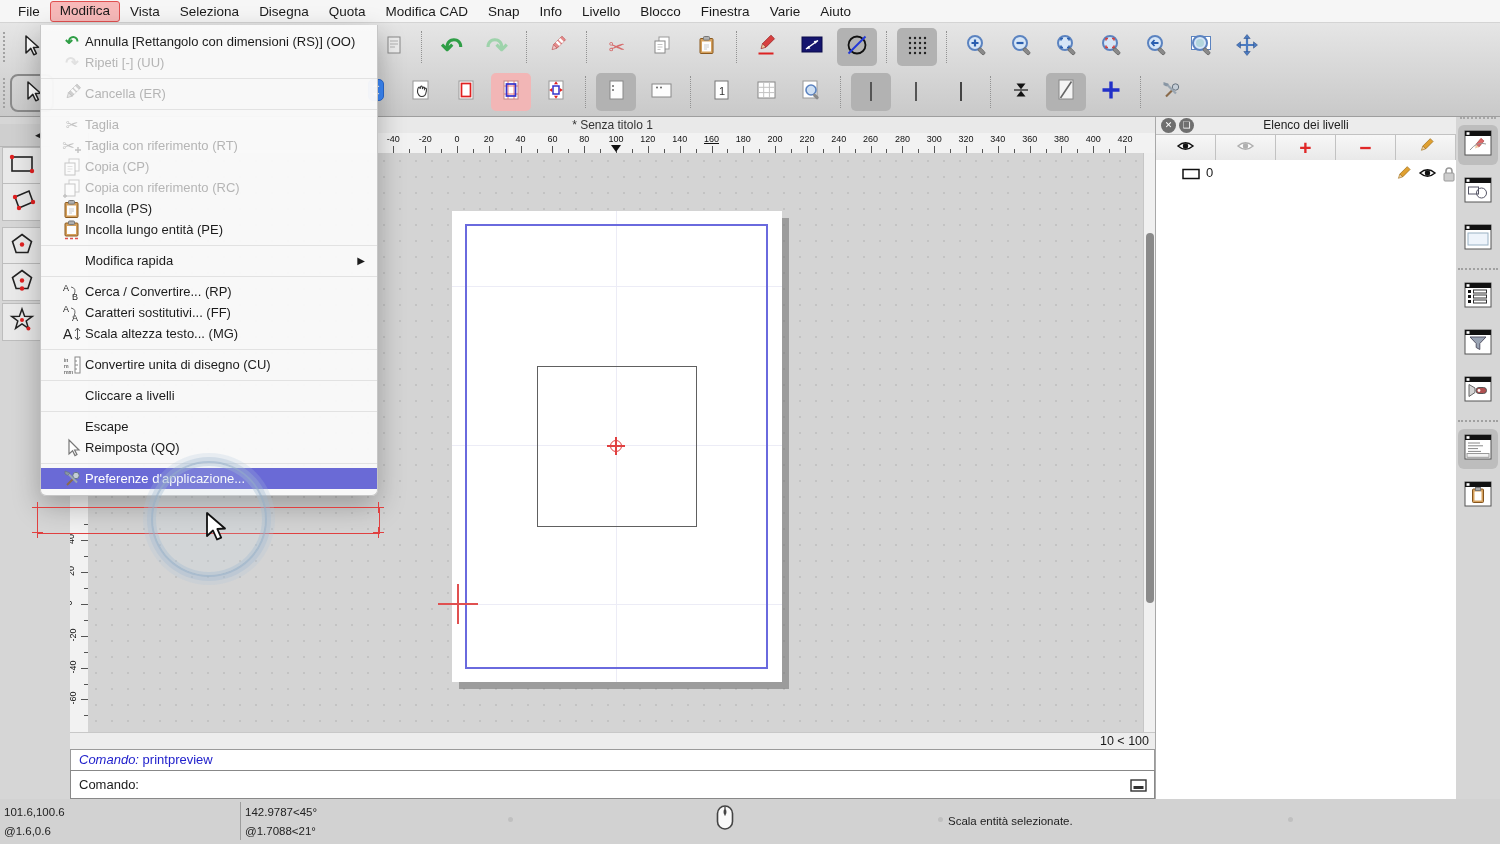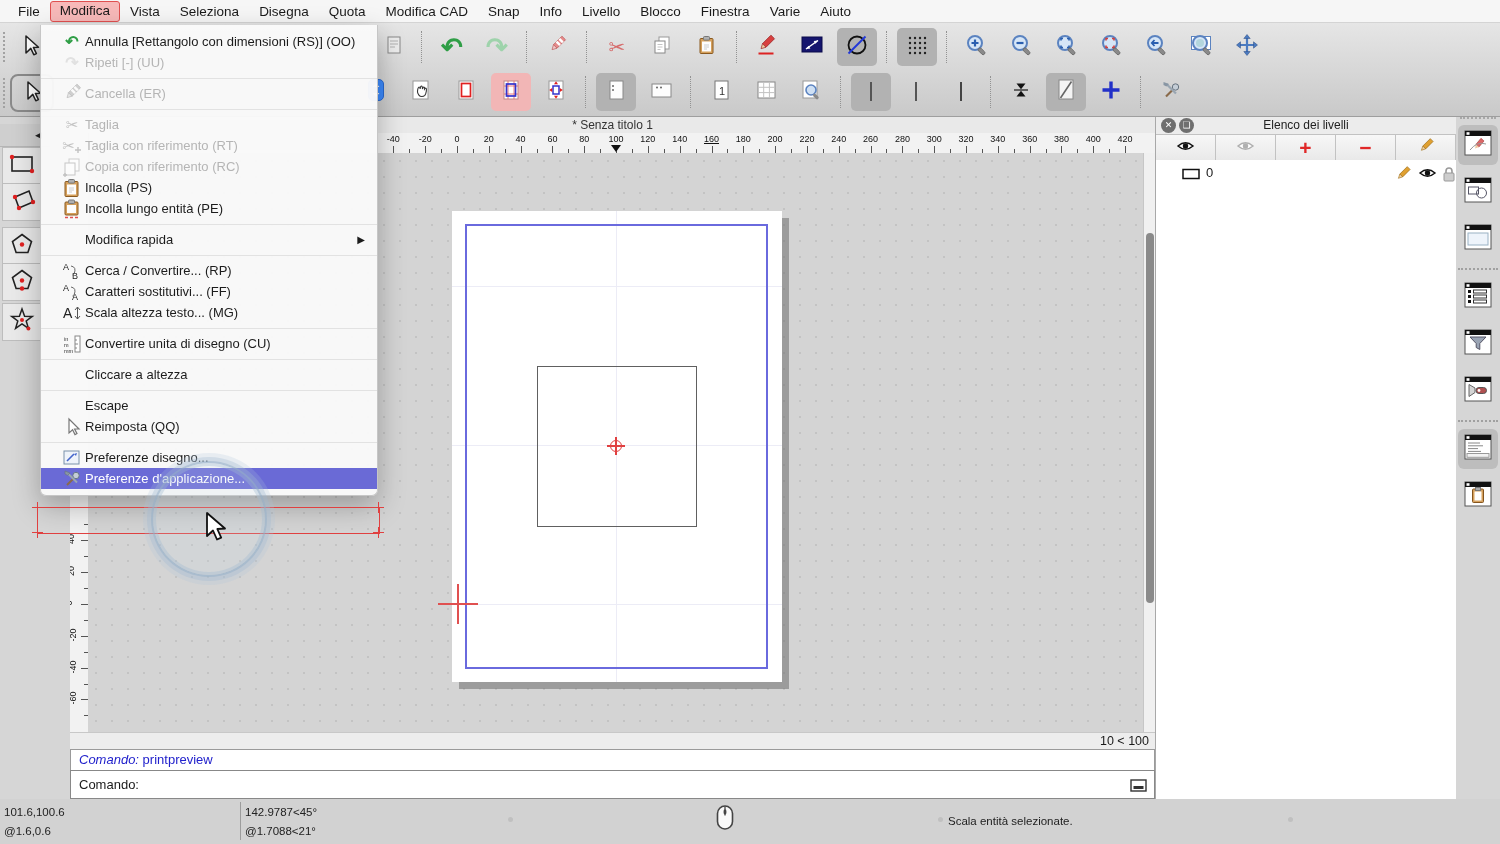--- a/index.html
+++ b/index.html
@@ -805,20 +805,30 @@
           <path d="M3 10 v6 M0 13 h6" stroke="#d66" stroke-width="1.4"></path>
         </svg>
       </span>
       <span class="lbl">Taglia con riferimento (RT)</span>
     </div>
     <div class="mitem disabled">
       <span class="ic">
         <svg width="20" height="20" viewBox="0 0 20 20">
           <rect x="7" y="2" width="10" height="12" fill="#fff" stroke="#999"></rect>
           <rect x="3" y="6" width="10" height="12" fill="#fff" stroke="#888"></rect>
+          <path d="M5.5 9.5h5M5.5 12h5M5.5 14.5h3" stroke="#c4c4c4"></path>
+        </svg>
+      </span>
+      <span class="lbl">Copia (CP)</span>
+    </div>
+    <div class="mitem disabled">
+      <span class="ic">
+        <svg width="20" height="20" viewBox="0 0 20 20">
+          <rect x="7" y="2" width="10" height="12" fill="#fff" stroke="#999"></rect>
+          <rect x="3" y="6" width="10" height="12" fill="#fff" stroke="#888"></rect>
           <path d="M3 16 v4 M1 18 h4" stroke="#d66" stroke-width="1.3"></path>
         </svg>
       </span>
       <span class="lbl">Copia con riferimento (RC)</span>
     </div>
     <div class="mitem">
       <span class="ic">
         <svg width="20" height="20" viewBox="0 0 20 20">
           <rect x="3" y="3.5" width="13" height="15" rx="1" fill="#d5a05c" stroke="#8a5a20"></rect>
           <rect x="5" y="6.5" width="9" height="10" fill="#fdfdfd"></rect>
@@ -887,46 +897,36 @@
           <text x="2" y="18.5" font-size="5.5" fill="#333" font-family="Liberation Sans,sans-serif">mm</text>
           <rect x="13" y="2" width="5" height="16" fill="#fff" stroke="#888"></rect>
           <path d="M13 6h2M13 10h3M13 14h2" stroke="#888"></path>
         </svg>
       </span>
       <span class="lbl">Convertire unita di disegno (CU)</span>
     </div>
     <div class="msep"></div>
     <div class="mitem">
       <span class="ic"></span>
-      <span class="lbl">Cliccare a altezza</span>
+      <span class="lbl">Cliccare a livelli</span>
     </div>
     <div class="msep"></div>
     <div class="mitem">
       <span class="ic"></span>
       <span class="lbl">Escape</span>
     </div>
     <div class="mitem">
       <span class="ic">
         <svg width="20" height="20" viewBox="0 0 20 20">
           <path d="M7 2 L7 16 L10.6 12.8 L13 17.6 L15 16.6 L12.6 12 L17 12 Z" fill="#fff" stroke="#777" stroke-width="1.2"></path>
         </svg>
       </span>
       <span class="lbl">Reimposta (QQ)</span>
     </div>
     <div class="msep"></div>
-    <div class="mitem">
-      <span class="ic">
-        <svg width="20" height="20" viewBox="0 0 20 20">
-          <rect x="2" y="3" width="15" height="13" fill="#eef3fa" stroke="#7a92aa"></rect>
-          <path d="M5 13 L12 6" stroke="#4466cc" stroke-width="1.6"></path>
-          <path d="M12 6 l3-1 -1 3z" fill="#4466cc"></path>
-        </svg>
-      </span>
-      <span class="lbl">Preferenze disegno...</span>
-    </div>
     <div class="mitem hl">
       <span class="ic">
         <svg width="20" height="20" viewBox="0 0 20 20">
           <path d="M5 16 L13 8" stroke="#8a6a4a" stroke-width="2"></path>
           <circle cx="14" cy="6.5" r="3.2" fill="#c4cdd6" stroke="#667788"></circle>
           <path d="M6 4.5 L15 13.5" stroke="#99a6b2" stroke-width="2"></path>
           <path d="M3 2 l5 2 -2.4 2.4 -2.6-1.4z" fill="#8896a4" stroke="#66727e" stroke-width=".6"></path>
         </svg>
       </span>
       <span class="lbl">Preferenze d'applicazione...</span>

